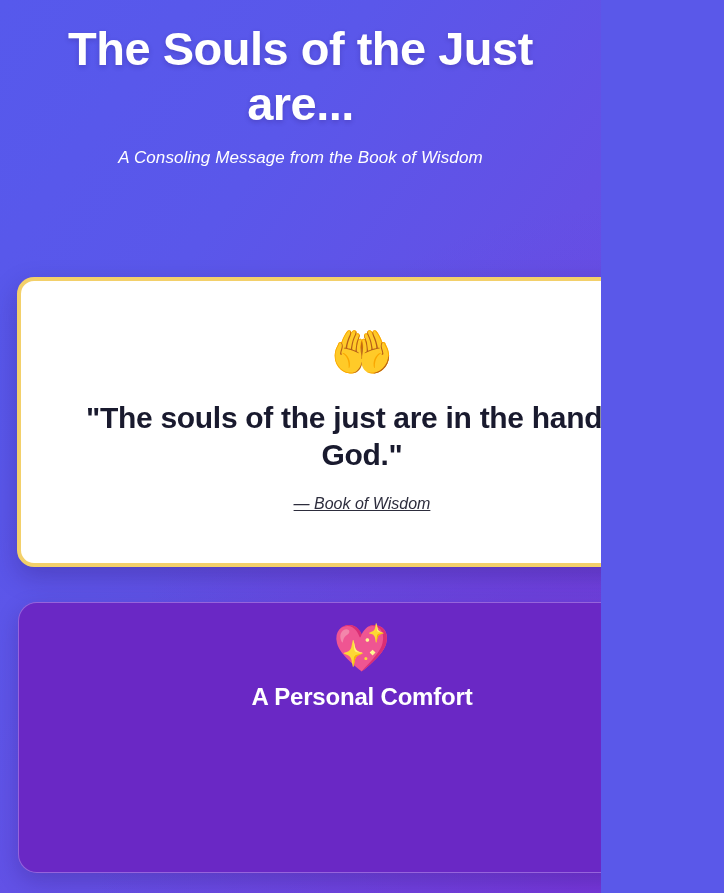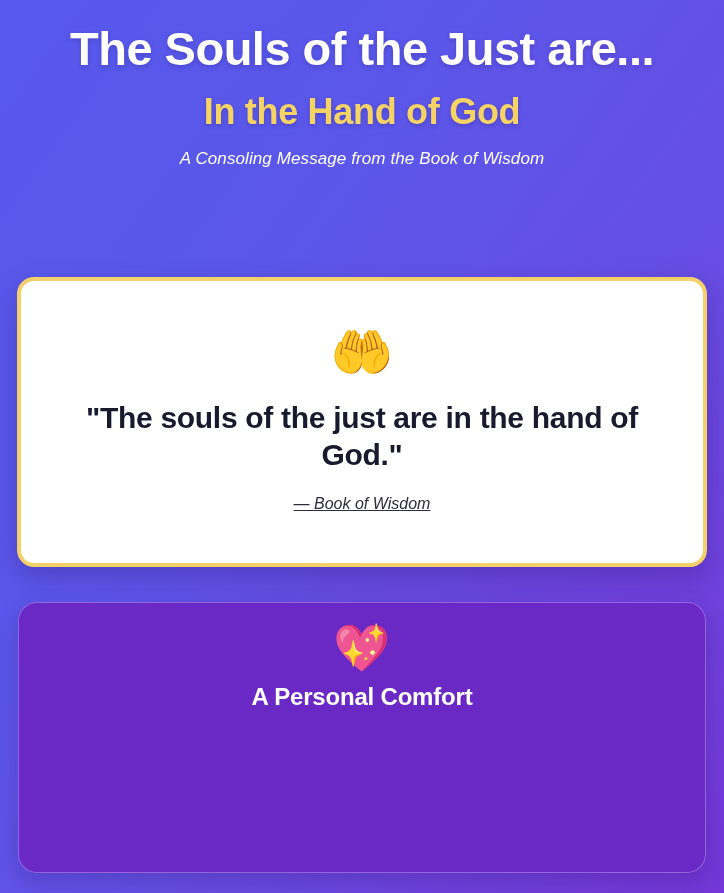--- a/index.html
+++ b/index.html
@@ -10,21 +10,21 @@
   body {
     width: 724px;
     height: 893px;
     overflow: hidden;
     font-family: "Liberation Sans", sans-serif;
     background: #5a58e9;
   }
 
   .page {
     position: relative;
-    width: 724px;
+    width: 601px;
     height: 893px;
     box-sizing: border-box;
     background:
       radial-gradient(120% 110% at 100% 100%, rgba(118,50,214,0.78) 0%, rgba(118,50,214,0.25) 42%, rgba(118,50,214,0) 70%),
       linear-gradient(126deg, #5659ec 0%, #5a57ea 30%, #6450e5 58%, #6f47df 100%);
     overflow: hidden;
   }
 
   
   .header {
@@ -146,21 +146,20 @@
     font-weight: 700;
   }
 </style>
 </head>
 <body>
 
 <div class="page">
 
   <div class="header">
     <h1 class="title">The Souls of the Just are...</h1>
-    <h2 class="subtitle-gold">In the Hand of God</h2>
     <p class="tagline">A Consoling Message from the Book of Wisdom</p>
   </div>
 
   <div class="quote-card">
     <div class="quote-emoji">🤲</div>
     <p class="quote-text">"The souls of the just are in the hand of God."</p>
     <p class="quote-attr">— Book of Wisdom</p>
   </div>
 
   <div class="comfort-card">

